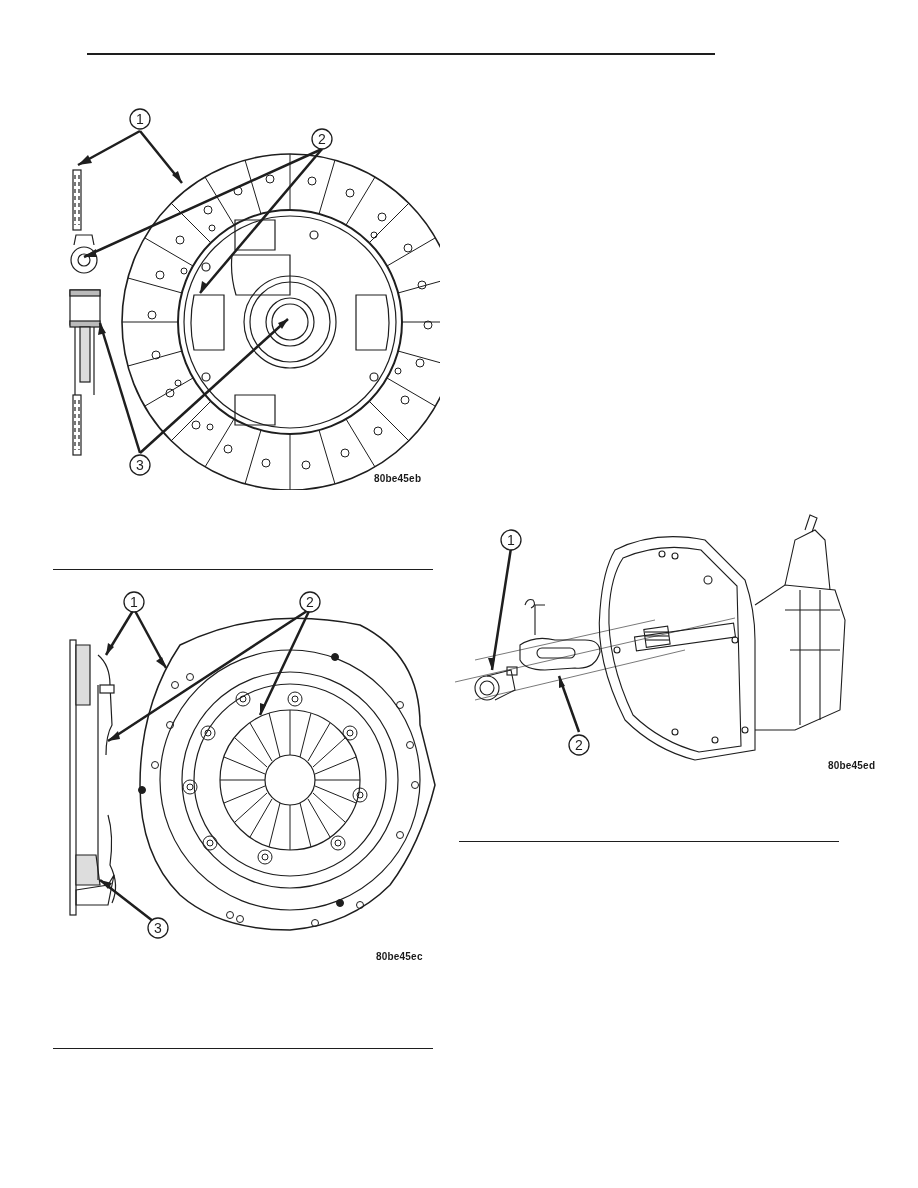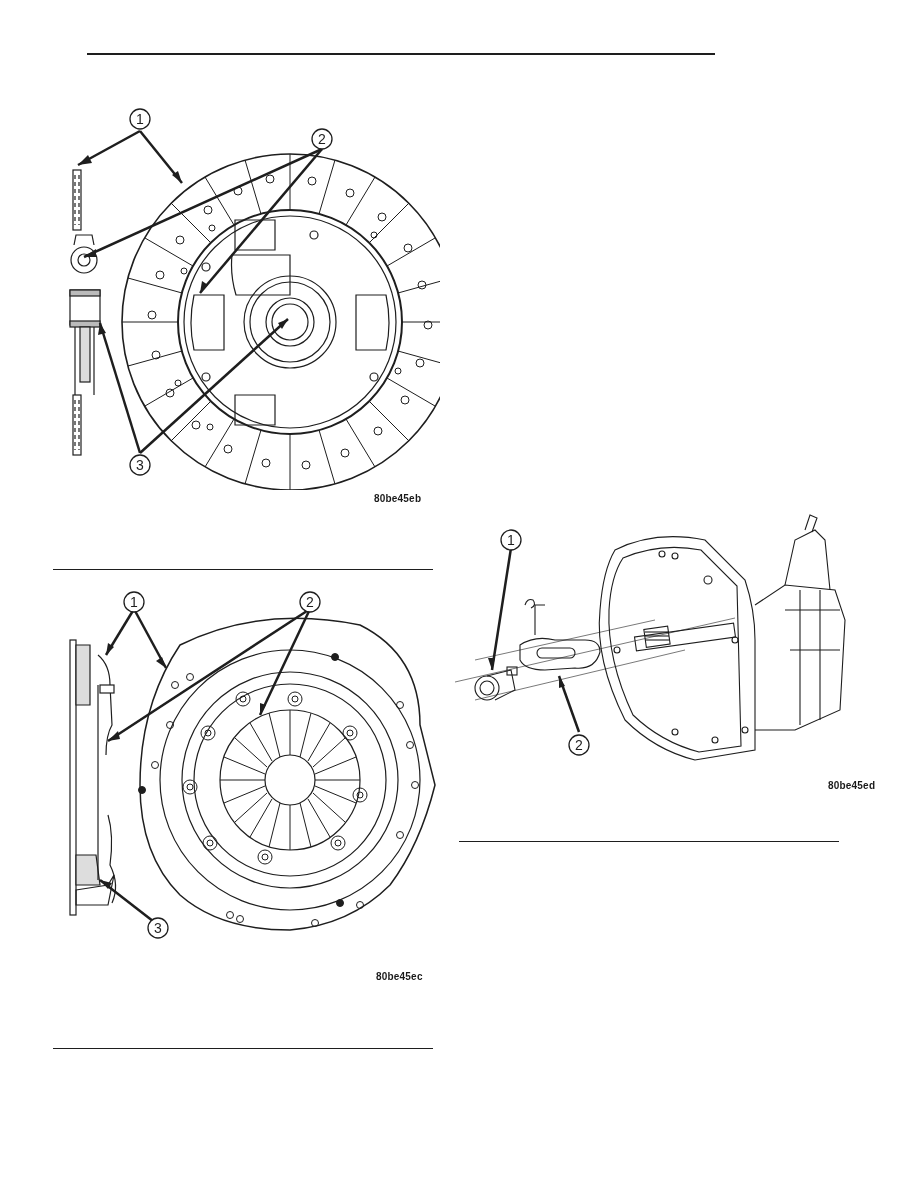--- a/index.html
+++ b/index.html
@@ -3,21 +3,21 @@
 <meta charset="utf-8">
 <style>
   html, body { margin:0; padding:0; background:#ffffff; }
   body { width:918px; height:1188px; position:relative; overflow:hidden;
          font-family:"Liberation Sans", sans-serif; color:#1a1a1a; }
   .abs { position:absolute; }
   .rule { position:absolute; background:#1e1e1e; }
   .fig { position:absolute; }
   .fig svg { display:block; }
   .fig-id { position:absolute; font-family:"Liberation Sans", sans-serif;
-            font-weight:bold; font-size:10px; color:#1a1a1a; letter-spacing:0.2px;margin-top:20px; }
+            font-weight:bold; font-size:10px; color:#1a1a1a; letter-spacing:0.2px; }
 </style>
 </head>
 <body>
 
 <div class="rule" style="left:87px; top:53px; width:628px; height:2px;"></div>
 
 <div class="fig" style="left:60px; top:95px; width:380px; height:395px;">
   <svg width="380" height="395" viewBox="0 0 380 395">
     <g fill="none" stroke="#1e1e1e" stroke-width="1.2">
 

